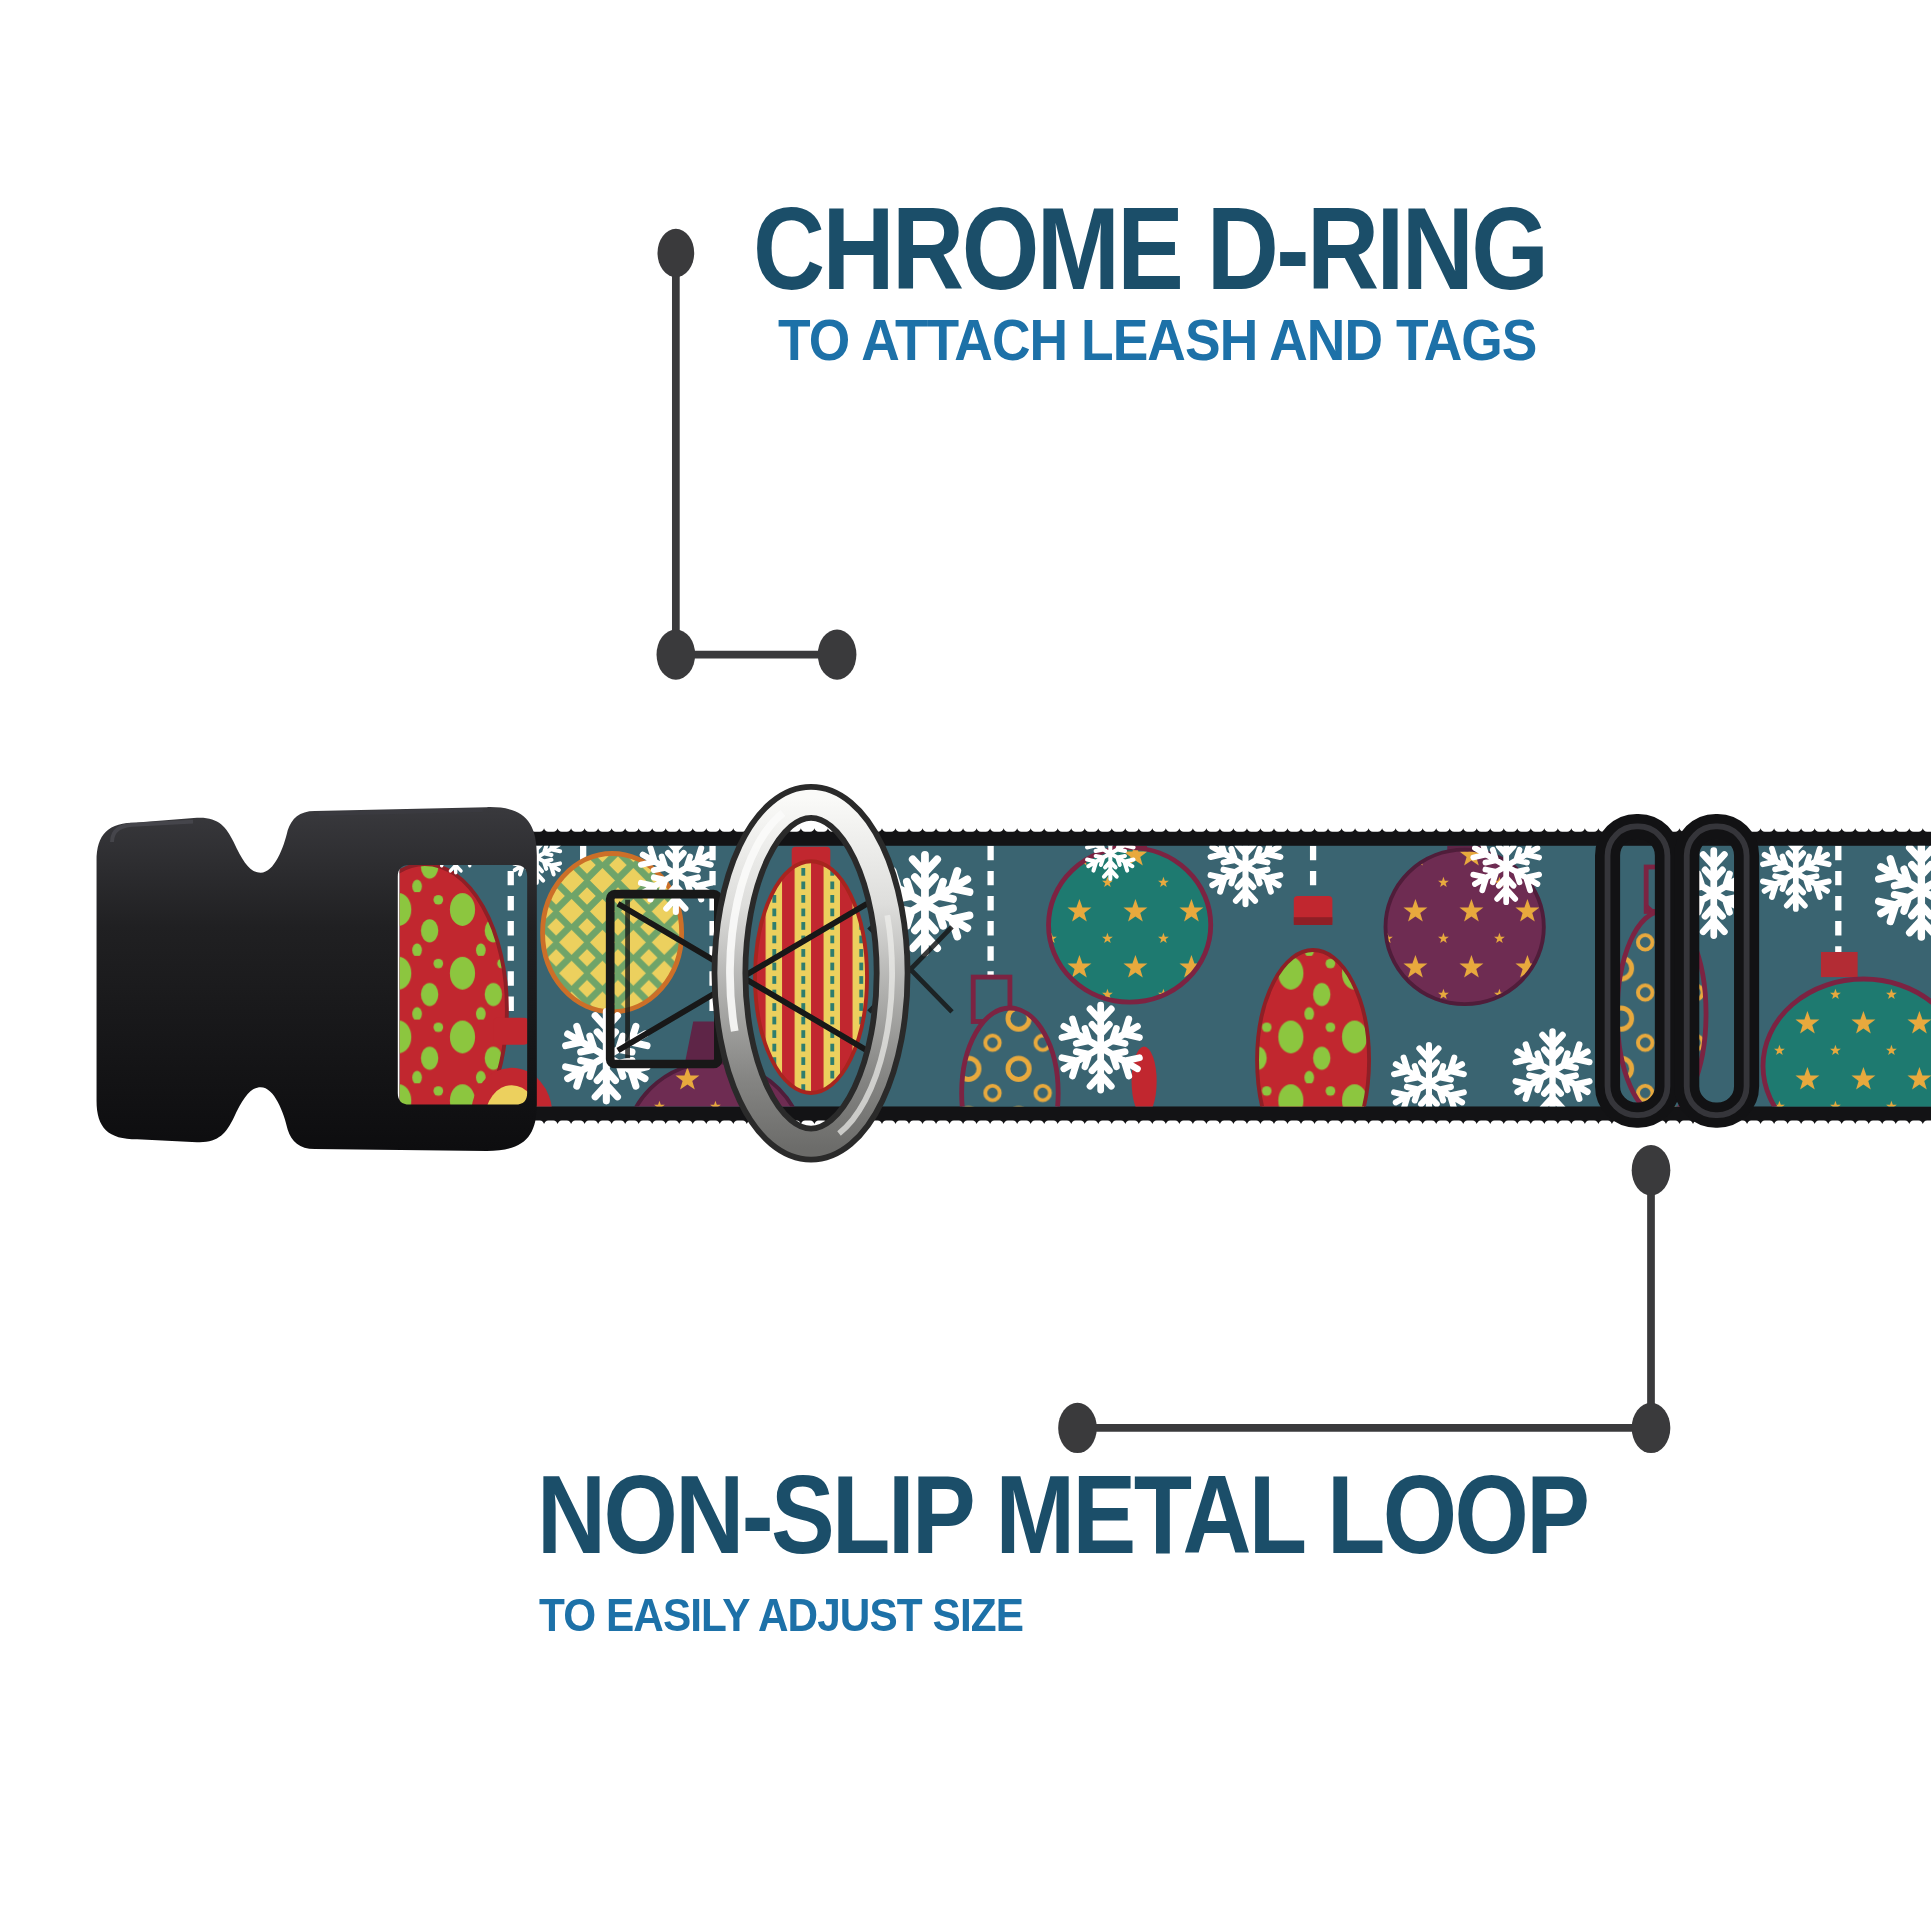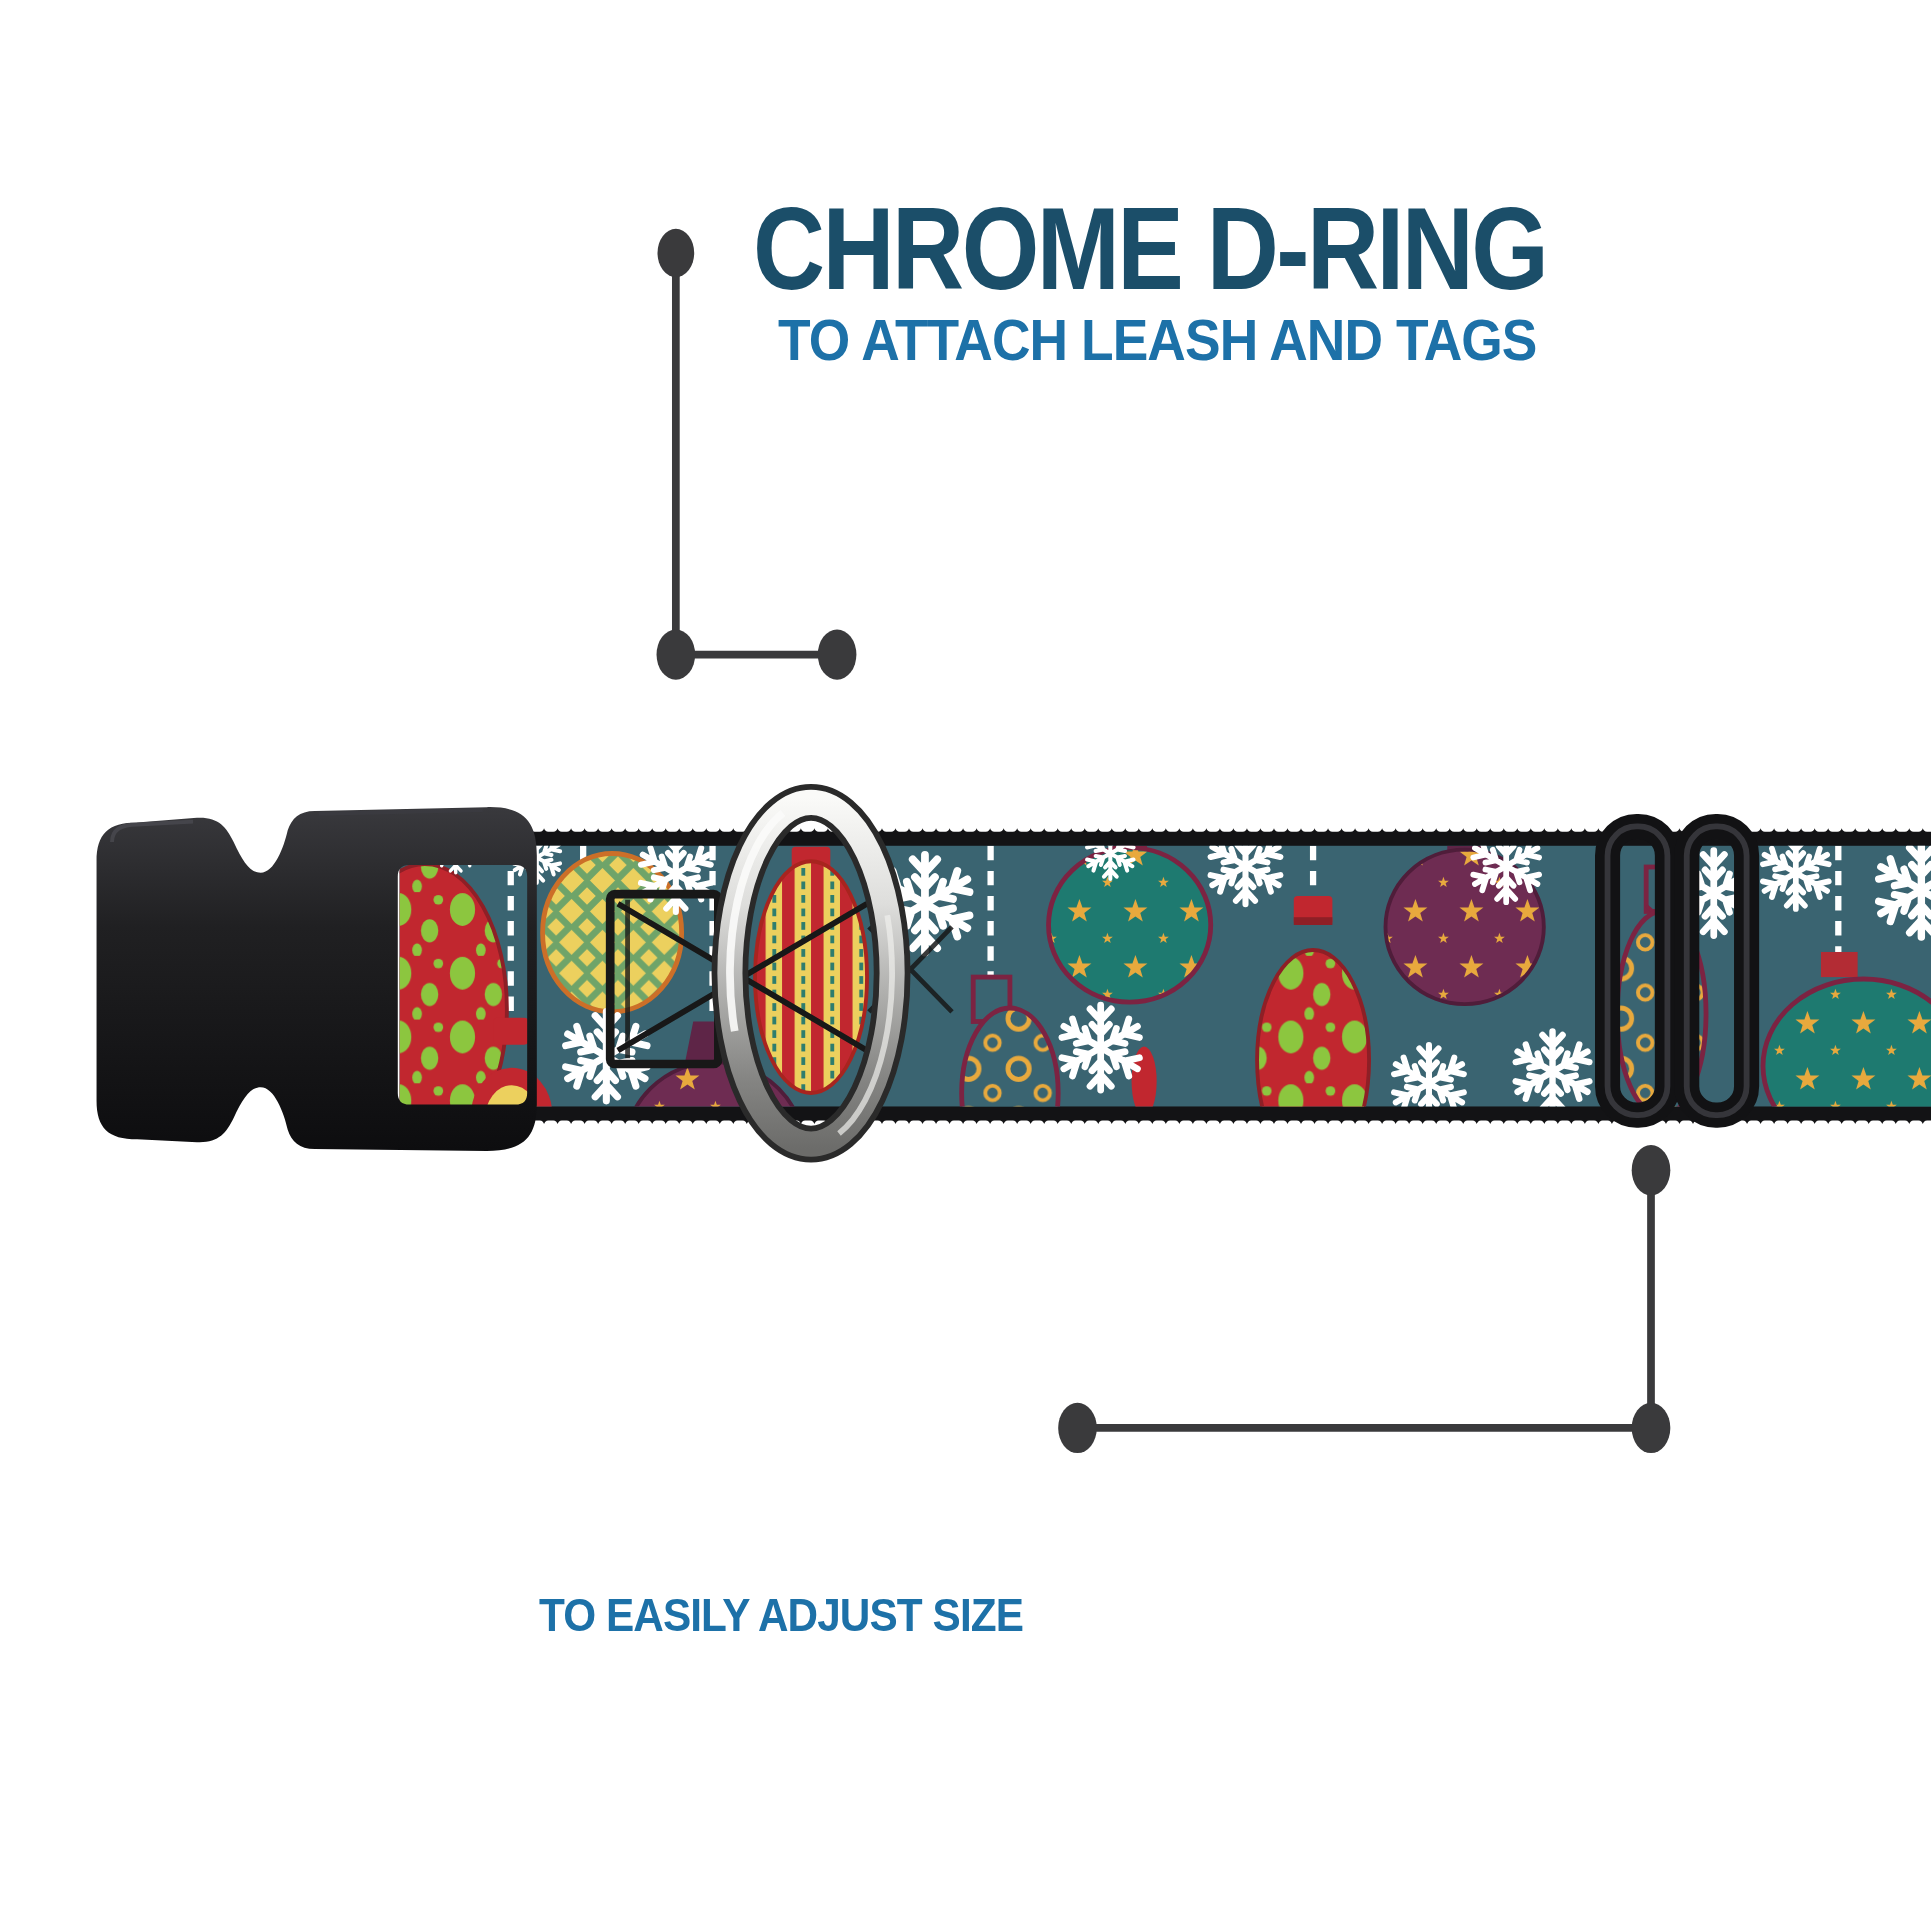--- a/index.html
+++ b/index.html
@@ -273,18 +273,21 @@
       <ellipse cx="1116" cy="1479" rx="20" ry="26" class="callout-dot"></ellipse>
     </g>
   </svg>
 
   <div class="txt t-main" id="tt">
     <span class="cond">CHROME D-RING</span>
   </div>
   <div class="txt t-sub" id="ts">
     <span class="cond2">TO ATTACH LEASH AND TAGS</span>
   </div>
+  <div class="txt b-main" id="bt">
+    <span class="cond">NON-SLIP METAL LOOP</span>
+  </div>
   <div class="txt b-sub" id="bs">
     <span class="cond2">TO EASILY ADJUST SIZE</span>
   </div>
 
 </div>
 
 
 </body></html>

